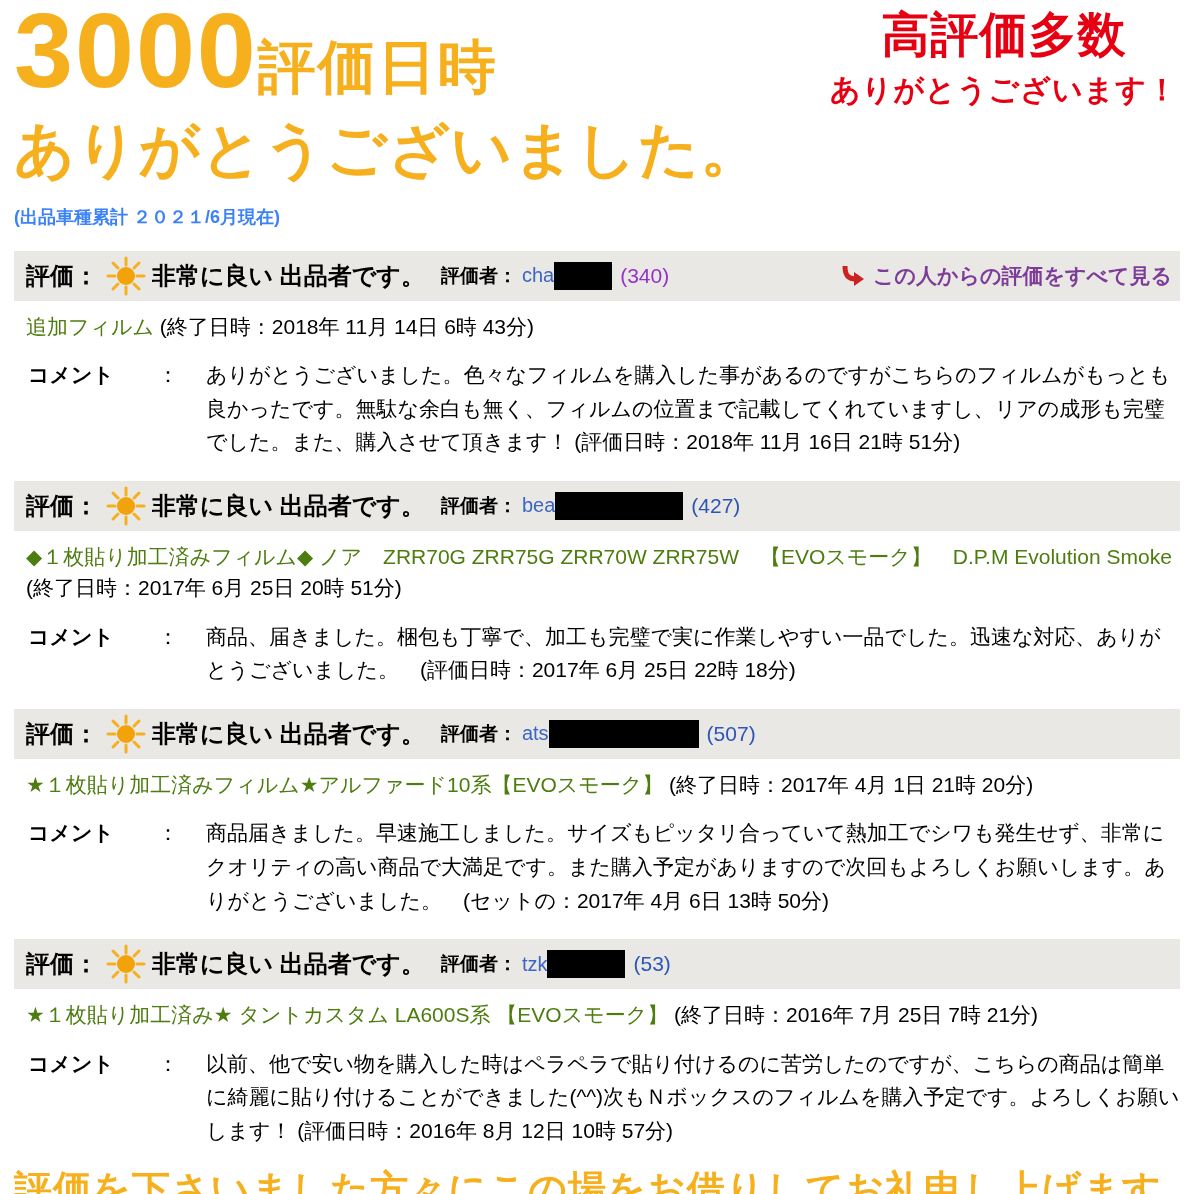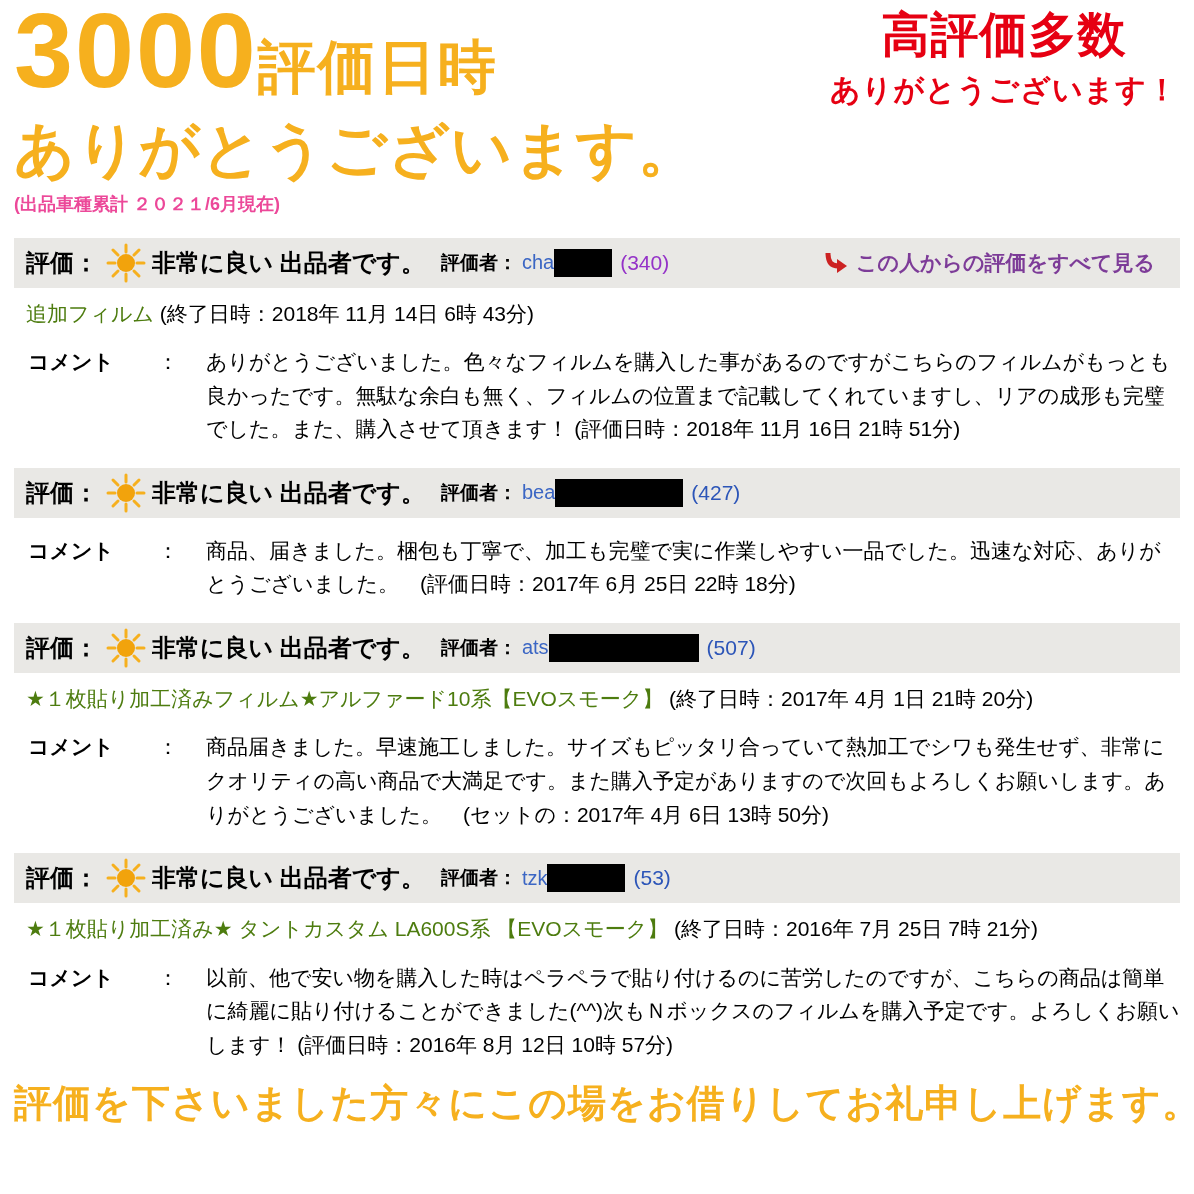--- a/index.html
+++ b/index.html
@@ -10,30 +10,30 @@
   }
   .page { padding:2px 14px 0 14px; }
 
   
   .banner { display:flex; justify-content:space-between; align-items:flex-start; }
   .b-left { color:#F6B01E; font-weight:bold; }
   .b-l1 { line-height:0.92; white-space:nowrap; }
   .b-l1 .big  { font-size:106px; letter-spacing:2px; }
   .b-l1 .rest { font-size:58px;  letter-spacing:2px; }
   .b-l2 { font-size:60px; letter-spacing:1px; margin-top:10px; white-space:nowrap; }
-  .b-note { font-size:18px; font-weight:bold; color:#ec4899; margin-top:1px; }
+  .b-note { font-size:18px; font-weight:bold; color:#3b82f6; margin-top:14px; }
   .b-right { text-align:center; color:#E60012; font-weight:bold; padding:8px 2px 0 0; }
   .b-r1 { font-size:48px; line-height:1.05; letter-spacing:1px; white-space:nowrap; }
   .b-r2 { font-size:30px; margin-top:10px; letter-spacing:1px; white-space:nowrap; }
 
   
   .review { margin-top:22px; }
   .rhead {
     display:flex; align-items:center;
-    background:#E9E8E5; height:50px; padding:0 25px 0 12px;
+    background:#E9E8E5; height:50px; padding:0 8px 0 12px;
   }
   .rlabel { font-size:24px; font-weight:bold; white-space:nowrap; }
   .sun { width:40px; height:40px; margin:0 6px 0 8px; flex:none; }
   .rtext { font-size:24px; font-weight:bold; white-space:nowrap; }
   .rater { font-size:19px; font-weight:bold; margin-left:16px; white-space:nowrap; }
   .rname { font-size:20px; color:#3B66C4; text-decoration:none; margin-left:5px; cursor:pointer; }
   .redact { display:inline-block; height:28px; background:#000; margin-left:0px; flex:none; }
   .redact.r1 { width:58px; }
   .redact.r2 { width:128px; }
   .redact.r3 { width:150px; }
@@ -63,21 +63,21 @@
 </head>
 <body>
 
 <div class="page">
 
   <div class="banner">
     <div class="b-left">
       <div class="b-l1">
         <span class="big">3000</span><span class="rest">評価日時</span>
       </div>
-      <div class="b-l2">ありがとうございます。</div>
+      <div class="b-l2">ありがとうございました。</div>
       <div class="b-note">(出品車種累計 ２０２１/6月現在)</div>
     </div>
     <div class="b-right">
       <div class="b-r1">高評価多数</div>
       <div class="b-r2">ありがとうございます！</div>
     </div>
   </div>
 
   <section class="review">
     <div class="rhead">
@@ -139,20 +139,23 @@
             </g>
             <circle cx="20" cy="20" r="9" fill="#F2A30C"></circle>
           </svg>
       </span>
       <span class="rtext">非常に良い 出品者です。</span>
       <span class="rater">評価者：</span>
       <a class="rname">bea</a>
       <span class="redact r2"></span>
       <span class="count blue">(427)</span>
     </div>
+    <div class="pline">
+      <a class="plink">◆１枚貼り加工済みフィルム◆ ノア　ZRR70G ZRR75G ZRR70W ZRR75W　【EVOスモーク】　D.P.M Evolution Smoke</a><span class="pdate">　(終了日時：2017年 6月 25日 20時 51分)</span>
+    </div>
     <div class="cmt">
       <span class="clabel">コメント</span>
       <span class="ccolon">：</span>
       <div class="ctext">商品、届きました。梱包も丁寧で、加工も完璧で実に作業しやすい一品でした。迅速な対応、ありがとうございました。　(評価日時：2017年 6月 25日 22時 18分)</div>
     </div>
   </section>
 
   <section class="review">
     <div class="rhead">
       <span class="rlabel">評価：</span>

